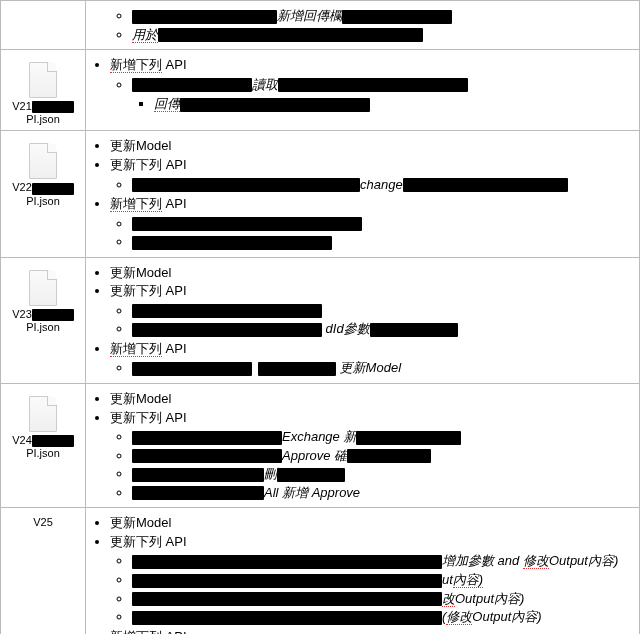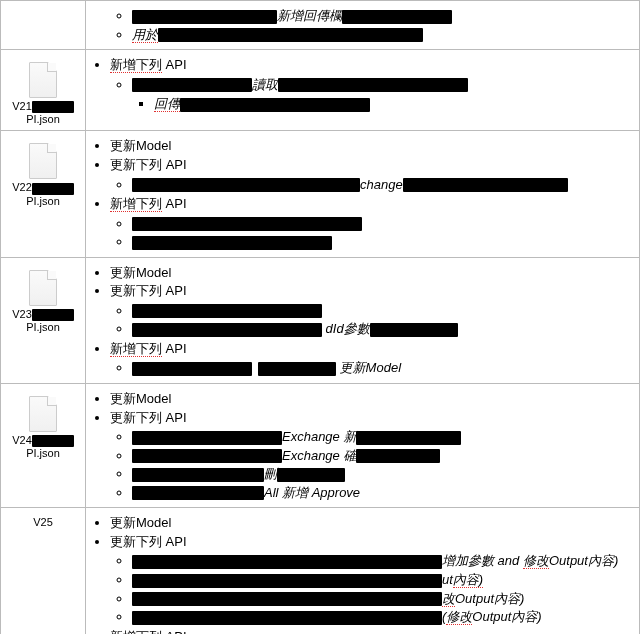--- a/index.html
+++ b/index.html
@@ -144,21 +144,21 @@
       <tr>
         <td class="left">
           <div class="file-icon"></div>
           <div class="fname"><span>V24</span><span class="redact" style="width: 42px; height: 12px;"></span><div>PI.json</div></div>
         </td>
         <td>
           <ul>
             <li><span>更新Model</span></li>
             <li><span>更新下列 API</span><ul>
                 <li><span class="redact" style="width: 150px;"></span><span>Exchange 新</span><span class="redact" style="width: 105px;"></span></li>
-                <li><span class="redact" style="width: 150px;"></span><span>Exchange 確</span><span class="redact" style="width: 84px;"></span></li>
+                <li><span class="redact" style="width: 150px;"></span><span>Approve 確</span><span class="redact" style="width: 84px;"></span></li>
                 <li><span class="redact" style="width: 132px;"></span><span>刪</span><span class="redact" style="width: 68px;"></span></li>
                 <li><span class="redact" style="width: 132px;"></span><span>All  新增  Approve</span></li>
               </ul></li>
           </ul>
         </td>
       </tr>
       <tr>
         <td class="left">
           <div class="fname"><span>V25</span></div>
         </td>

